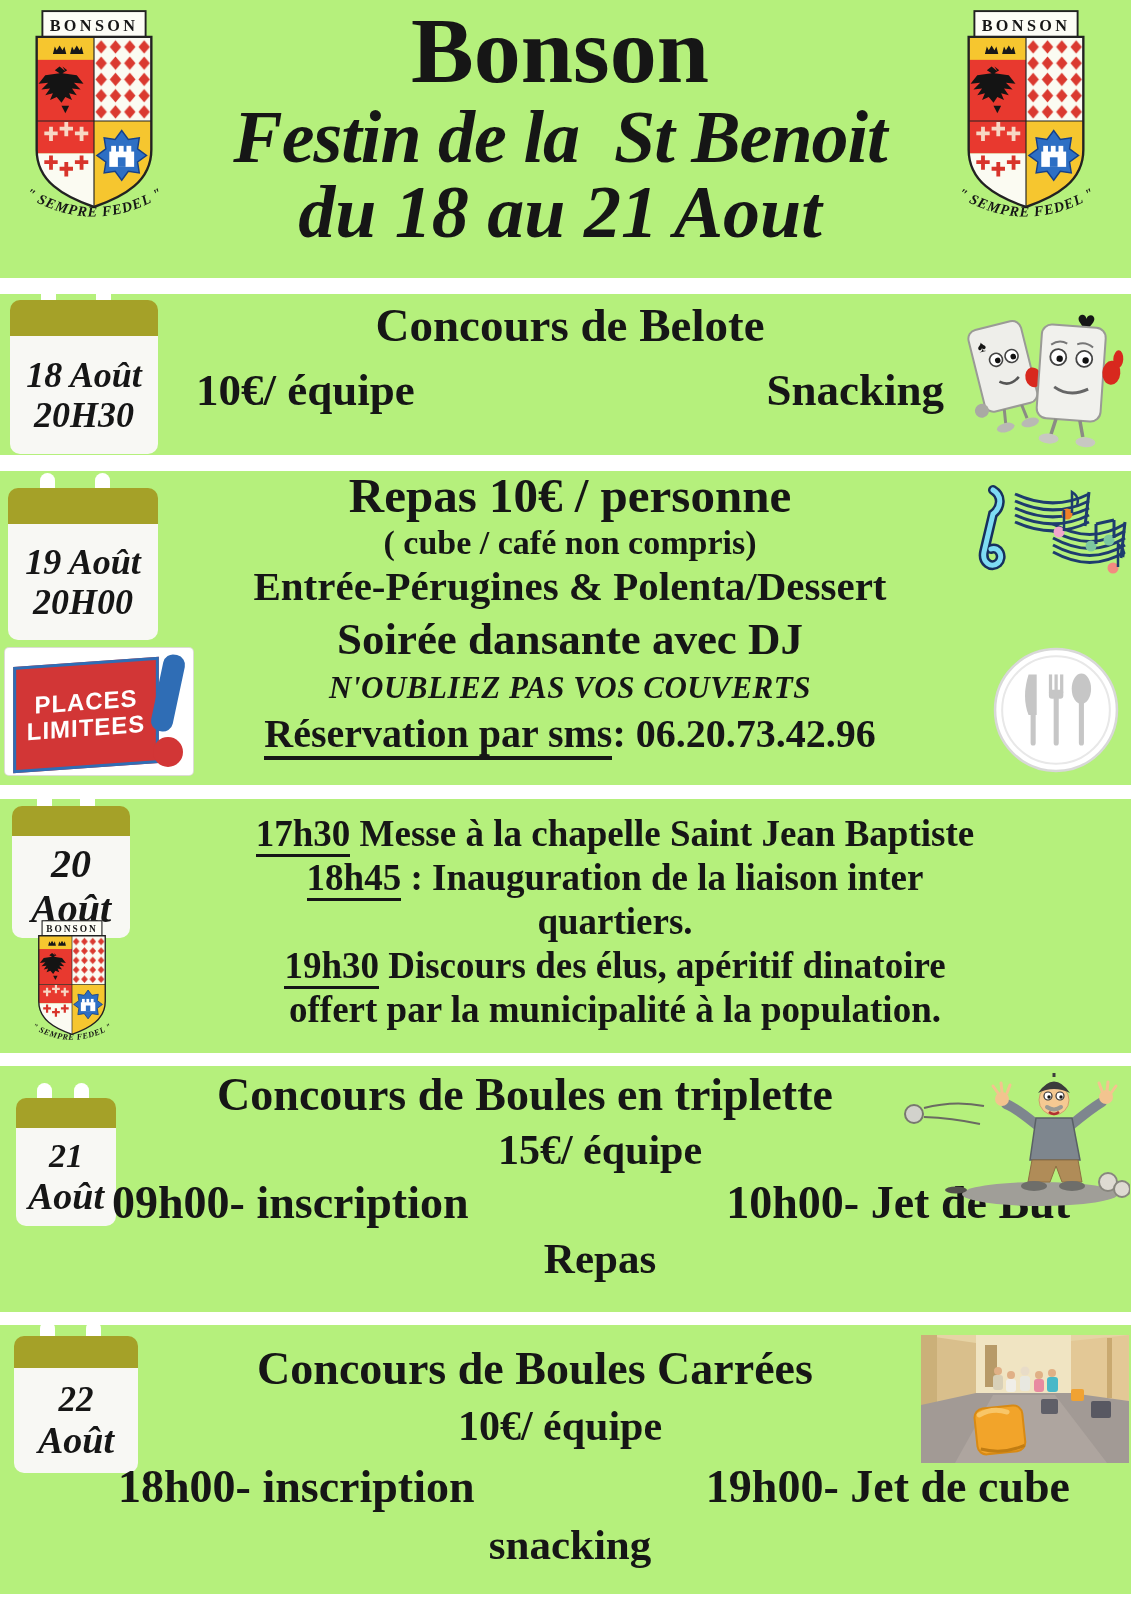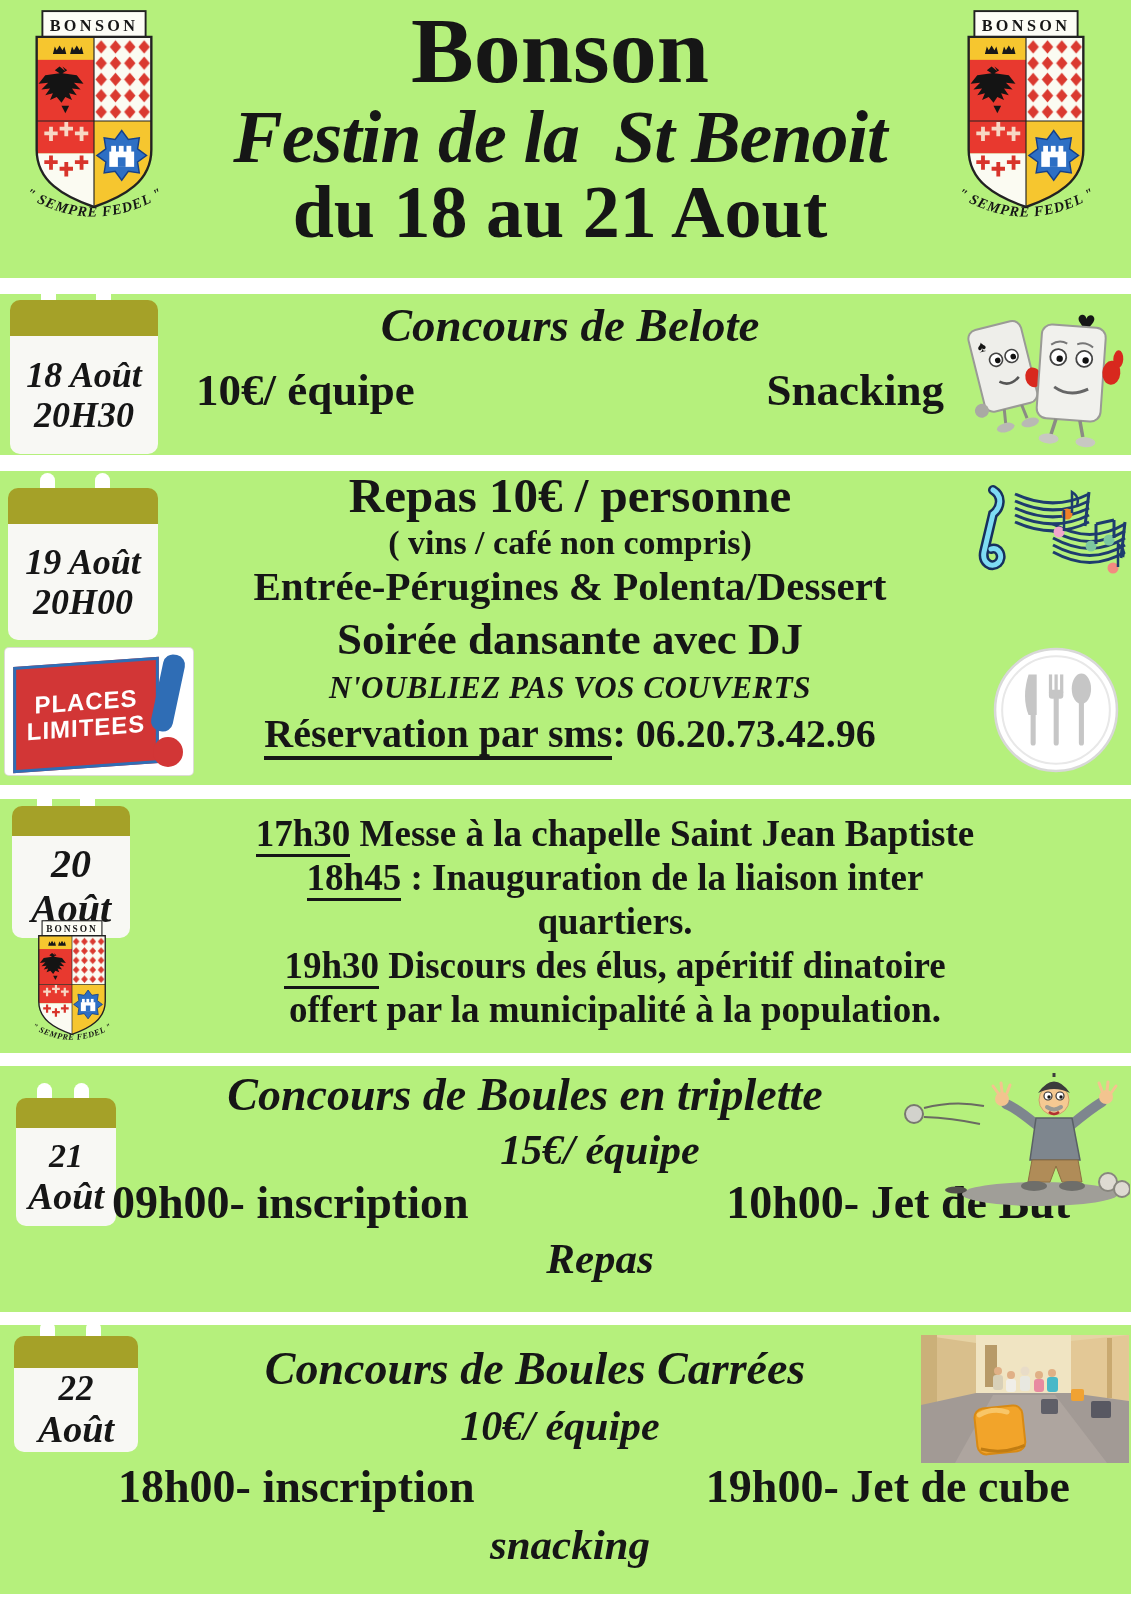--- a/index.html
+++ b/index.html
@@ -3,30 +3,30 @@
 <meta charset="utf-8">
 <style>
   html,body{margin:0;padding:0;}
   #poster{
     position:relative;width:1131px;height:1600px;overflow:hidden;
     background:#b5f07c;color:#161616;
     font-family:"Liberation Serif","DejaVu Serif",serif;font-weight:700;padding-left:43px;
   }
   .abs{position:absolute;}
   .bar{position:absolute;left:0;width:1131px;background:#ffffff;}
-  .ctr{text-align:center;font-style:italic;}
+  .ctr{text-align:center;}
   .pre{white-space:pre;}
   .ul4{border-bottom:4px solid #161616;}
   .ul3{border-bottom:3px solid #161616;}
 
   
   .title-block{left:180px;top:2px;width:760px;text-align:center;line-height:1;}
   .t1{font-size:94px;line-height:96px;}
   .t2{font-style:italic;font-size:74px;line-height:78px;letter-spacing:-1px;}
-  .t3{font-size:74px;line-height:72px;}
+  .t3{font-style:italic;font-size:74px;line-height:72px;}
 
   
   .cal{position:absolute;}
   .cal .band{position:absolute;left:0;right:0;top:0;height:36px;background:#a5a128;border-radius:10px 10px 0 0;}
   .cal .body{position:absolute;left:0;right:0;top:36px;bottom:0;background:#f8f8f4;border-radius:0 0 10px 10px;
              display:flex;flex-direction:column;justify-content:center;}
   .cal .ring{position:absolute;top:-15px;width:15px;height:44px;background:#ffffff;border-radius:8px;}
   .cal .r1{left:21%;} .cal .r2{left:58%;}
   .cal .dline{font-style:italic;text-align:center;line-height:1.12;}
 
@@ -198,21 +198,21 @@
     <div class="quad">
       <div class="ptxt">PLACES</div>
       <div class="ptxt">LIMITEES</div>
     </div>
     <div class="ebar"></div>
     <div class="edot"></div>
   </div>
 
   <div class="abs s2-text">
     <div class="s2-l1">Repas 10€ / personne</div>
-    <div class="s2-l2">( vins / café non compris)</div>
+    <div class="s2-l2">( cube / café non compris)</div>
     <div class="s2-l3">Entrée-Pérugines &amp; Polenta/Dessert</div>
     <div class="s2-l4">Soirée dansante avec DJ</div>
     <div class="s2-l5">N'OUBLIEZ PAS VOS COUVERTS</div>
     <div class="s2-l6">
       <span class="ul4">Réservation par sms</span><span>: 06.20.73.42.96</span>
     </div>
   </div>
 
   <svg class="abs" style="left:963px;top:480px;width:166px;height:104px" viewBox="0 0 166 104">
     <g stroke="#1e3c6e" stroke-width="3" fill="none">
@@ -323,21 +323,21 @@
     <circle cx="162" cy="32" r="4" fill="#fff" stroke="#333" stroke-width="1.2"></circle>
     <circle cx="151" cy="33" r="1.7" fill="#111"></circle>
       <circle cx="163" cy="33" r="1.7" fill="#111"></circle>
     <path d="M149,43 q7,5 14,0" stroke="#9a9a94" stroke-width="4" fill="none" stroke-linecap="round"></path>
     <path d="M151,48 q5,4 10,0" stroke="#b03030" stroke-width="2.5" fill="none"></path>
     <path d="M134,96 L180,96 L184,118 L164,118 L158,102 L152,118 L130,118 Z" fill="#b08c58" stroke="#8e6f42" stroke-width="1"></path>
     <ellipse cx="136" cy="122" rx="13" ry="5" fill="#6e6e6a"></ellipse>
     <ellipse cx="174" cy="122" rx="13" ry="5" fill="#6e6e6a"></ellipse>
   </svg>
 
-  <div class="cal" style="left:14px;top:1336px;width:124px;height:116px">
+  <div class="cal" style="left:14px;top:1336px;width:124px;height:137px">
     <span class="ring r1"></span>
     <span class="ring r2"></span>
     <div class="band" style="height:32px"></div>
     <div class="body" style="top:32px">
       <div class="dline" style="font-size:35px">22</div>
       <div class="dline" style="font-size:38px">Août</div>
     </div>
   </div>
 
   <div class="abs ctr s5-title">Concours de Boules Carrées</div>

